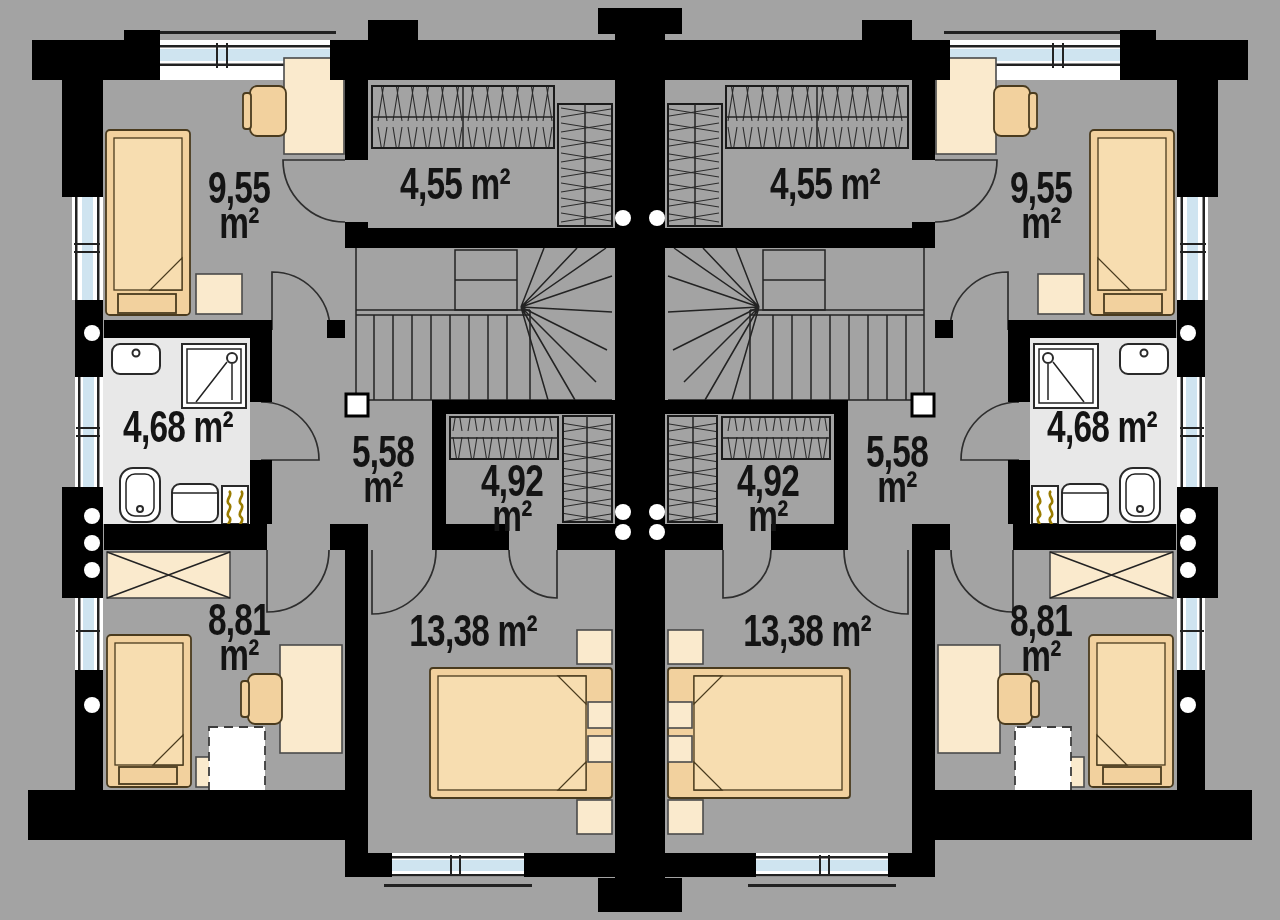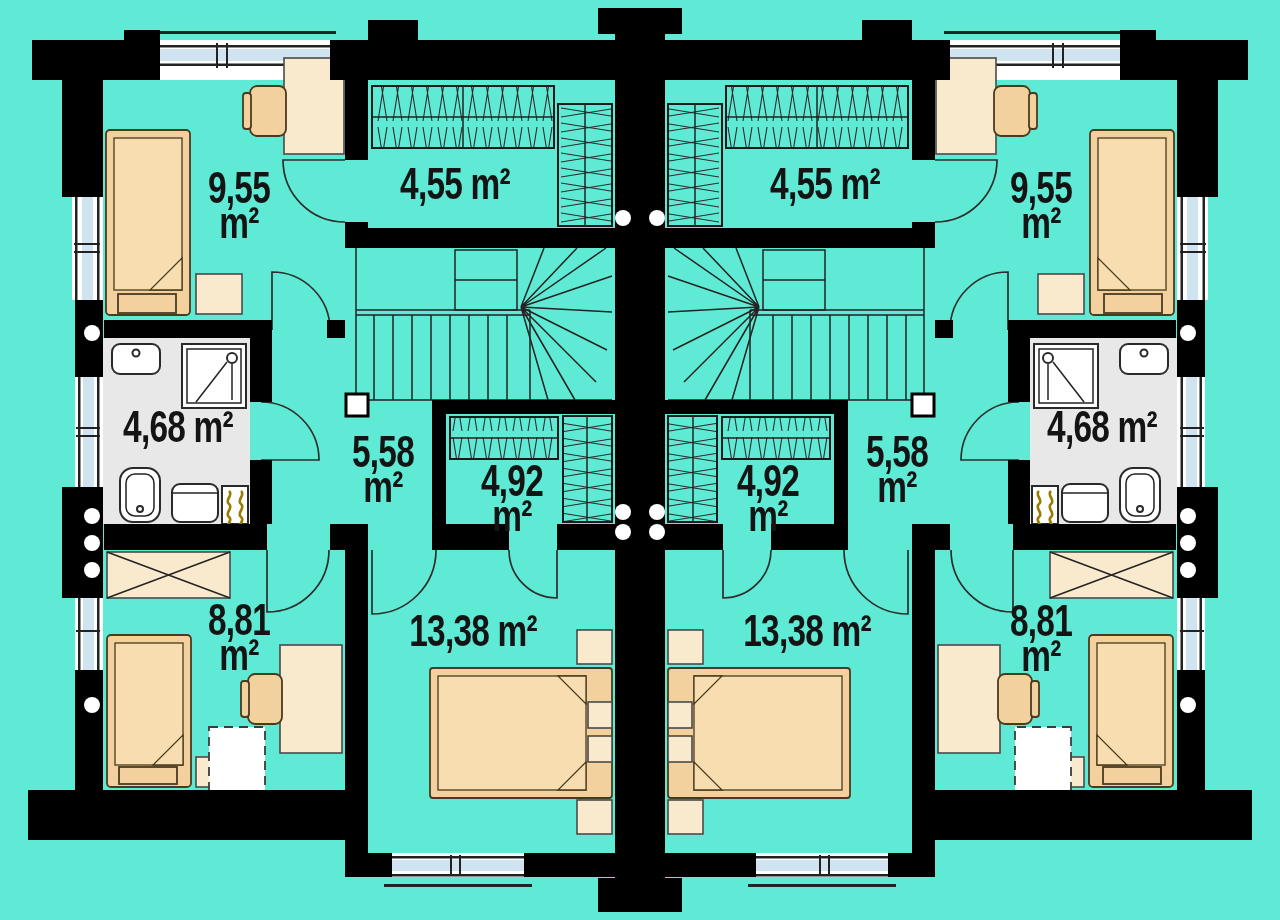--- a/index.html
+++ b/index.html
@@ -1,16 +1,16 @@
 <!DOCTYPE html>
 <html style="--wall: #000000; --line: #222222; --bed-tan: #f2d19e; --mattress-tan: #f7ddb0; --furniture-cream: #faeacd; --bath-floor: #e8e8e8; --window-glass: #cfe4f0; --radiator-accent: #9a7c00; --label-text: #141414;"><head>
 <meta charset="utf-8">
 <style>
   html,body{margin:0;padding:0;background:#fff;}
-  .stage{position:relative;width:1280px;height:920px;background:#5eead4;overflow:hidden;
+  .stage{position:relative;width:1280px;height:920px;background:#a3a3a3;overflow:hidden;
          font-family:"Liberation Sans",sans-serif;}
   .stage svg{position:absolute;left:0;top:0;}
   
   .w{fill:var(--wall,#000);}
   .s1{stroke:#232323;stroke-width:1.5;fill:none;}
   .bed{fill:var(--bed-tan,#f2d19e);stroke:#4a3b1e;stroke-width:1.8;}
   .mat{fill:var(--mattress-tan,#f7ddb0);stroke:#4a3b1e;stroke-width:1.3;}
   .cream{fill:var(--furniture-cream,#faeacd);stroke:#4a4a4a;stroke-width:1.6;}
   .gray{fill:var(--bath-floor,#e8e8e8);}
   .glass{fill:var(--window-glass,#cfe4f0);}

